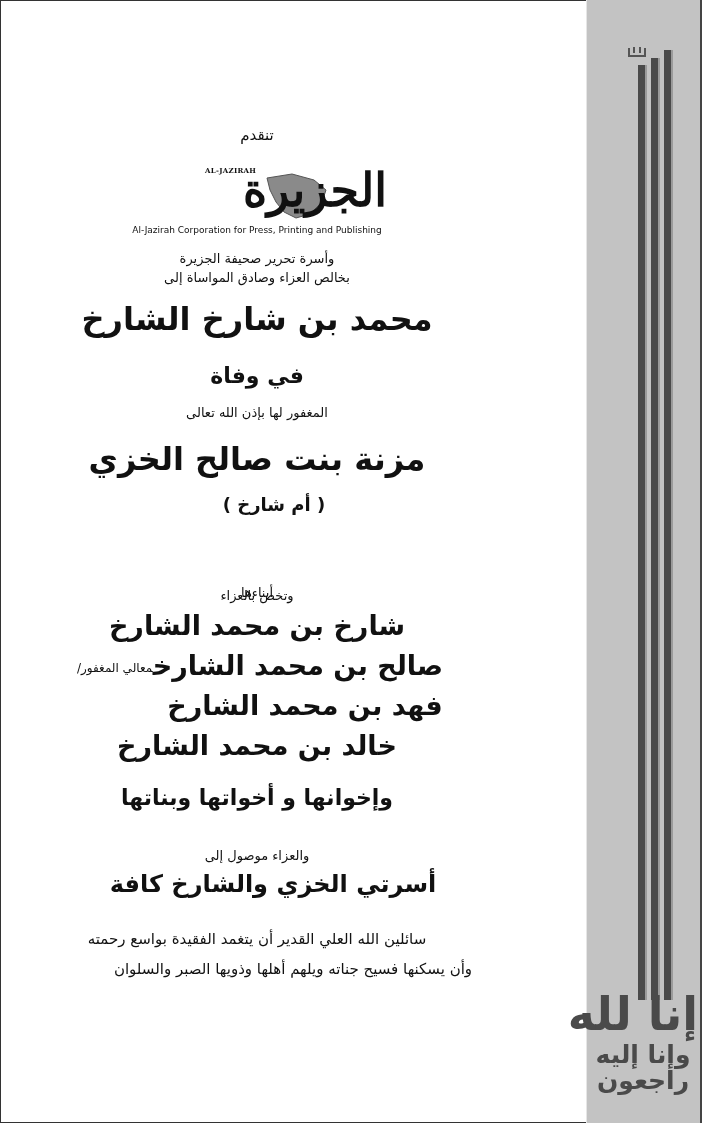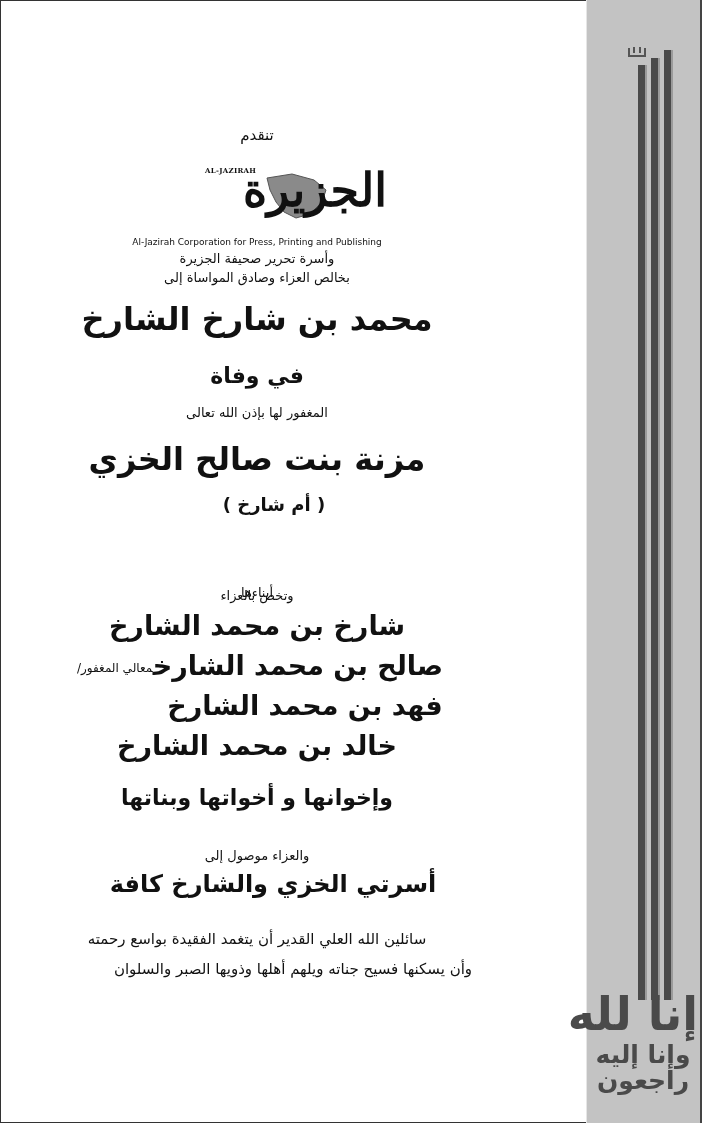--- a/index.html
+++ b/index.html
@@ -38,21 +38,21 @@
   <div class="line md" style="top:126px;">تنقدم</div>
 
   <div>
     <svg class="logo-map" viewBox="0 0 70 48">
       <path d="M5 6 L30 2 L52 8 L64 18 L60 30 L48 42 L34 46 L22 40 L14 30 L8 18 Z" fill="#8a8a8a" stroke="#555" stroke-width="1"></path>
     </svg>
     <div class="logo-en">AL-JAZIRAH</div>
     <div class="logo-ar">الجزيرة</div>
   </div>
 
-  <div class="line corp-en" style="top:237px;">Al-Jazirah Corporation for Press, Printing and Publishing</div>
+  <div class="line corp-en" style="top:225px;">Al-Jazirah Corporation for Press, Printing and Publishing</div>
   <div class="line sm" style="top:251px;">وأسرة تحرير صحيفة الجزيرة</div>
   <div class="line sm" style="top:270px;">بخالص العزاء وصادق المواساة إلى</div>
 
   <div class="line big" style="top:300px;">محمد بن شارخ الشارخ</div>
 
   <div class="line medb" style="top:363px;">في وفاة</div>
   <div class="line sm" style="top:405px;">المغفور لها بإذن الله تعالى</div>
 
   <div class="line big" style="top:440px;">مزنة بنت صالح الخزي</div>
   <div class="line medb" style="top:494px; font-size:18px;margin-left:17px;">( أم شارخ )</div>

